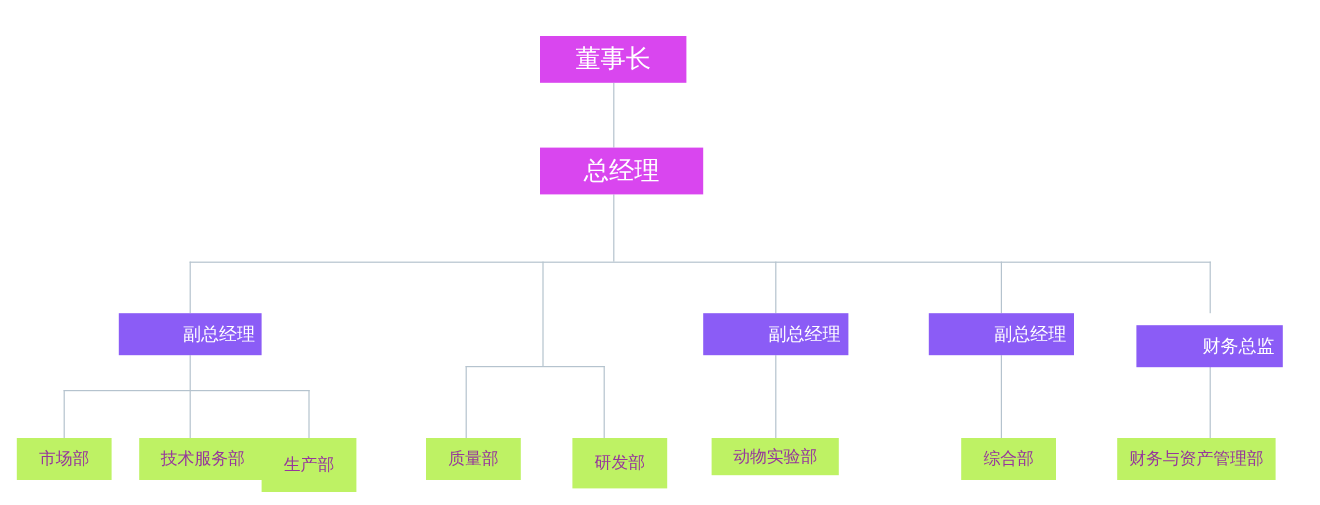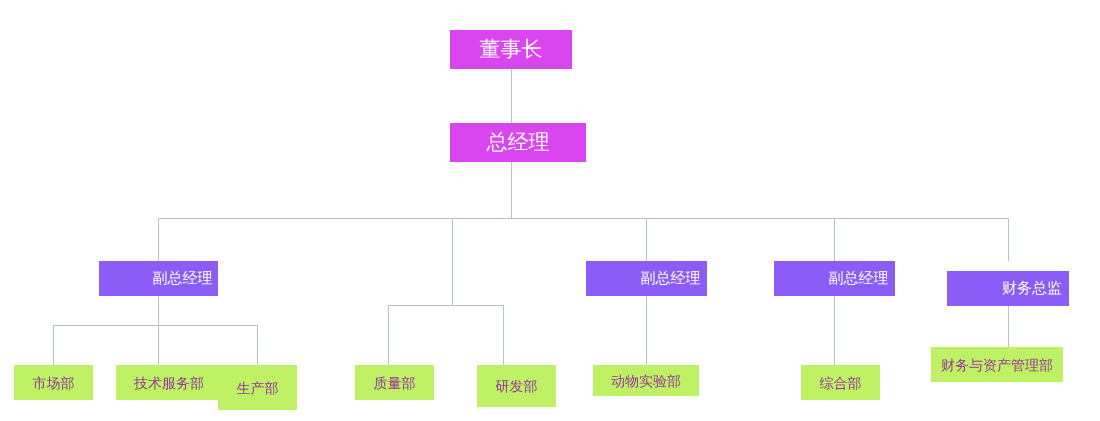--- a/index.html
+++ b/index.html
@@ -109,17 +109,17 @@
       </div>
       <div class="node node-leaf" style="left: 477px; top: 365px; width: 79px; height: 42px;">
         <span>研发部</span>
       </div>
       <div class="node node-leaf" style="left: 593px; top: 365px; width: 106px; height: 31px;">
         <span>动物实验部</span>
       </div>
       <div class="node node-leaf" style="left: 801px; top: 365px; width: 79px; height: 35px;">
         <span>综合部</span>
       </div>
-      <div class="node node-leaf" style="left: 931px; top: 347px; width: 132px; height: 35px;">
+      <div class="node node-leaf" style="left: 931px; top: 365px; width: 132px; height: 35px;">
         <span>财务与资产管理部</span>
       </div>
     </div>
 </div>
 
 </body></html>

